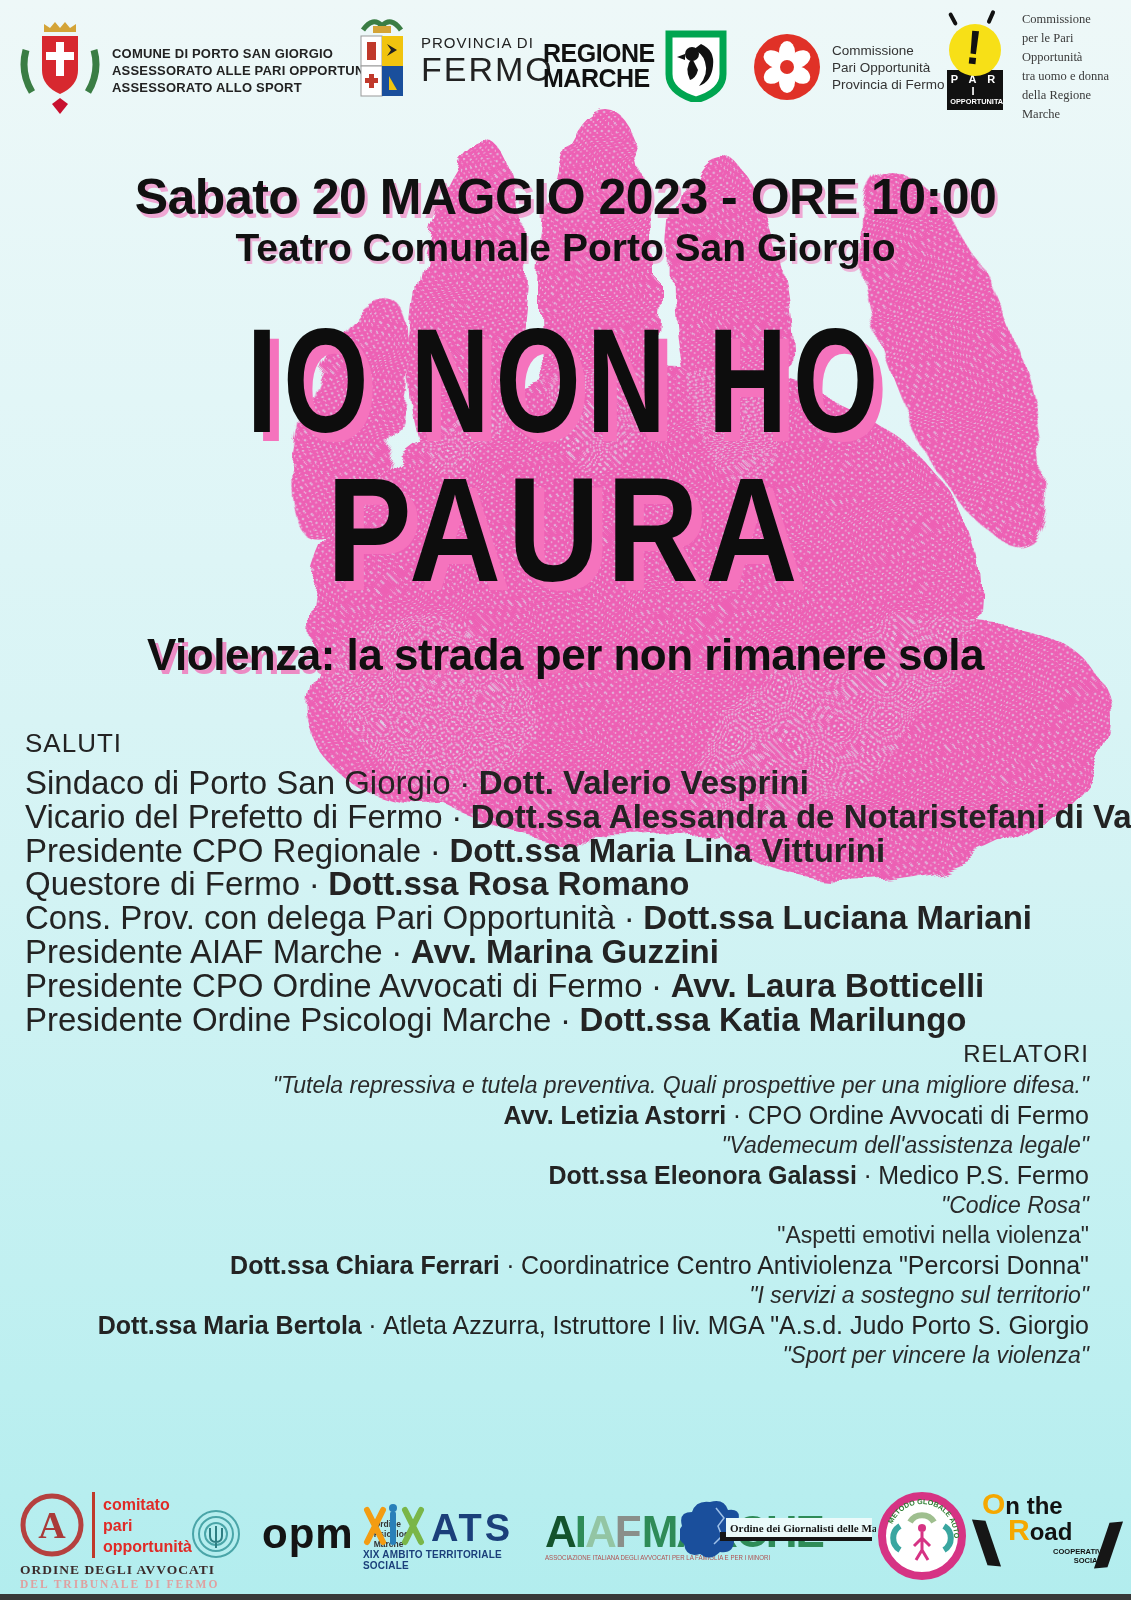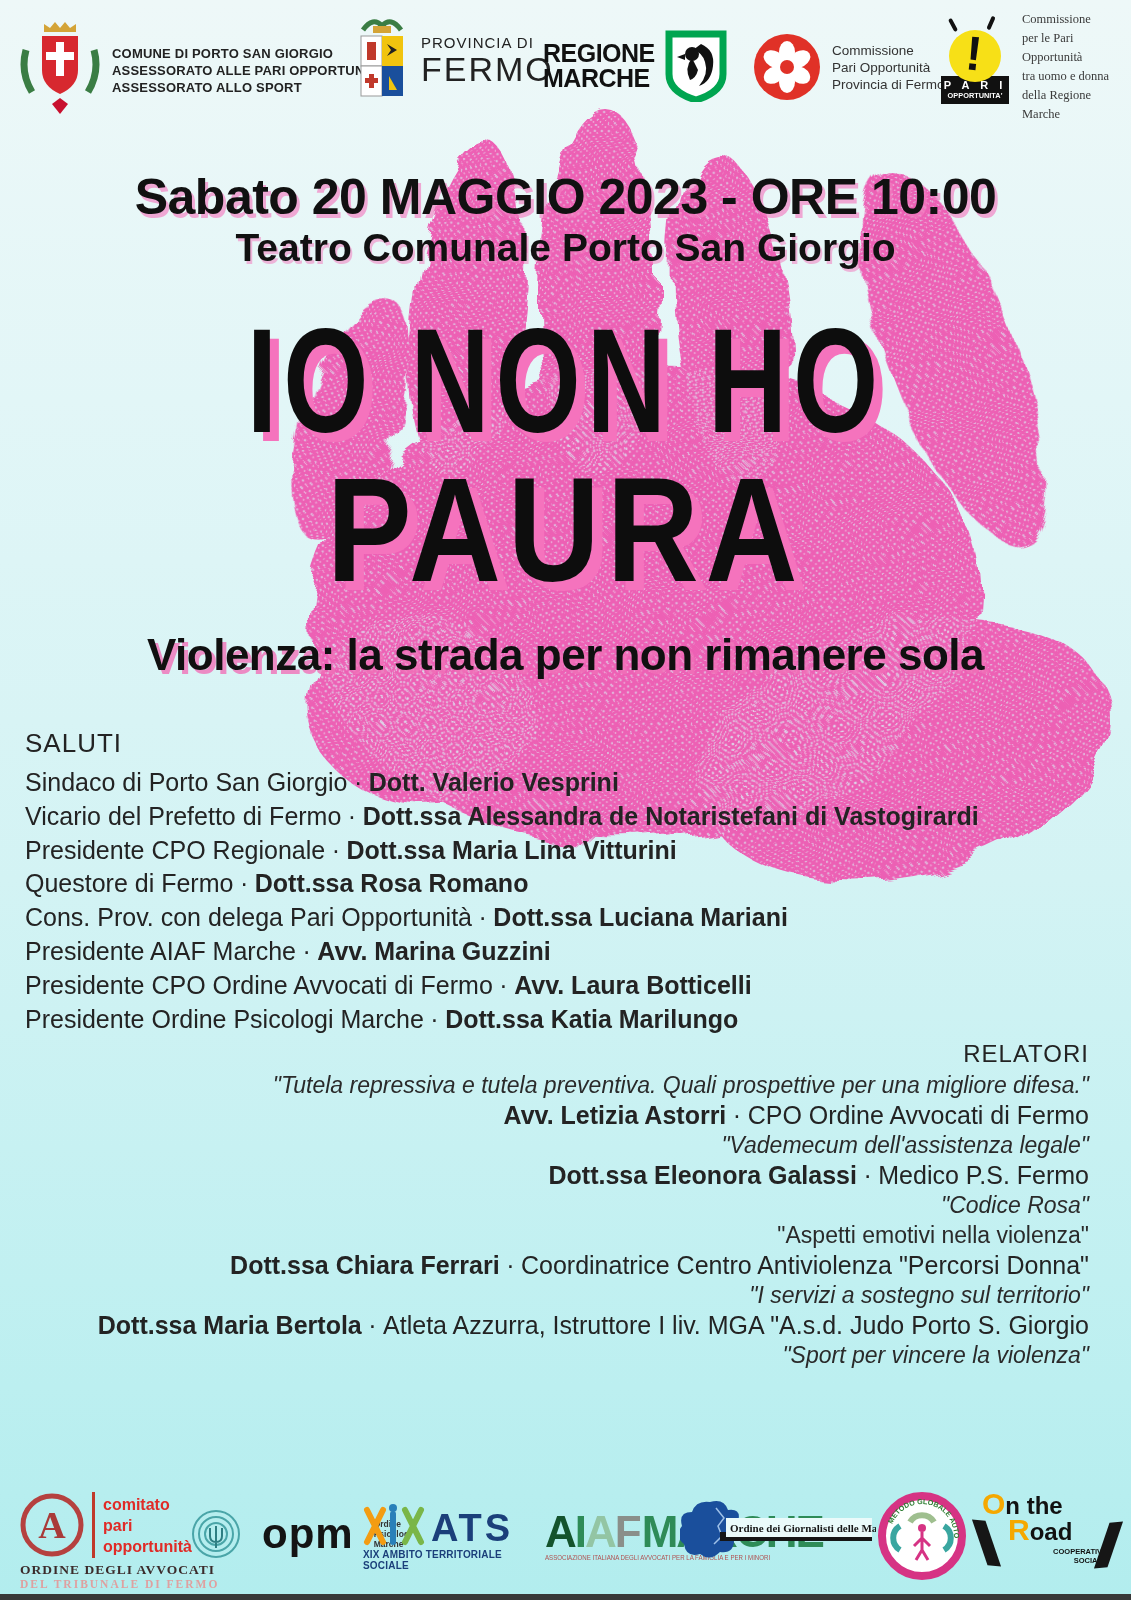--- a/index.html
+++ b/index.html
@@ -16,41 +16,41 @@
   .comune-text div{ font-size:13px; font-weight:bold; color:#222; line-height:17px; letter-spacing:.2px;}
   .prov-text{ line-height:1; color:#222;}
   .prov-small{ font-size:15px; letter-spacing:1px; }
   .prov-big{ font-size:34px; letter-spacing:2px; margin-top:2px;}
   .regione-word{ font-weight:900; font-size:25px; line-height:25px; color:#111; letter-spacing:-0.5px;}
   .cpo-text div{ font-size:13.5px; color:#333; line-height:17px;}
   .pari-mark{ display:flex; flex-direction:column; align-items:center; width:78px;}
   .pari-circle{ width:52px; height:52px; border-radius:50%; background:#f7e017; position:relative; }
   .pari-bang{ position:absolute; left:17px; top:-4px; font-size:48px; font-weight:900; color:#111; transform:rotate(6deg);}
   .pari-tick{ position:absolute; width:4px; height:14px; background:#111; border-radius:2px;}
-  .pari-box{ width:68px; background:#111; color:#fff; text-align:center; padding:3px 1px 4px; margin-top:-6px;}
+  .pari-box{ width:56px; background:#111; color:#fff; text-align:center; padding:3px 1px 4px; margin-top:-6px;}
   .pari-box .l1{ font-size:11px; letter-spacing:4px; font-weight:bold;}
   .pari-box .l2{ font-size:8px; letter-spacing:0; font-weight:bold; transform:scaleX(.92);}
   .pari-text div{ font-family:"Liberation Serif",serif; font-size:12.5px; color:#3a3a3a; line-height:19px;}
 
   
   .date-line{ top:168px; left:0; right:0; text-align:center; font-size:50px; font-weight:800;
     color:#111; text-shadow:3px 4px 0 rgba(242,125,192,.65); letter-spacing:-.5px;}
   .venue-line{ top:226px; left:0; right:0; text-align:center; font-size:39px; font-weight:800;
     color:#111; text-shadow:2px 3px 0 rgba(242,125,192,.55);}
   .main-title{ top:306px; left:0; right:0; text-align:center; color:#0d0d0d; }
   .title-line{ display:block; white-space:nowrap; font-weight:700; font-size:148px; line-height:149px;
     text-shadow:12px 9px 0 #f573bd; letter-spacing:8px;}
   .t1{ transform:scaleX(.74); }
   .t2{ transform:scaleX(.86); }
   .subtitle{ top:630px; left:0; right:0; text-align:center; font-size:44px; font-weight:800;
     color:#101010; text-shadow:4px 4px 0 rgba(240,112,184,.8); letter-spacing:-.5px;}
 
   
   .saluti-head{ top:728px; left:25px; font-size:26px; letter-spacing:1px; color:#232323;}
-  .saluti-list{ top:766px; left:25px; right:20px; font-size:25px; color:#232323;}
+  .saluti-list{ top:766px; left:25px; right:20px; font-size:33px; color:#232323;}
   .saluti-list .row{ line-height:33.8px; white-space:nowrap;}
   .bold{ font-weight:bold; }
   .sep{ padding:0 .26em; }
   .relatori-head{ top:1040px; right:42px; font-size:24px; letter-spacing:1px; color:#232323;}
   .relatori-list{ top:1070px; left:20px; right:42px; text-align:right; color:#232323;}
   .relatori-list .rowname{ font-size:25px; line-height:30px; white-space:nowrap;}
   .relatori-list .rowquote{ font-size:23px; line-height:30px; color:#2a2a2a;}
   .rowquote.italic{ font-style:italic; }
 
   

